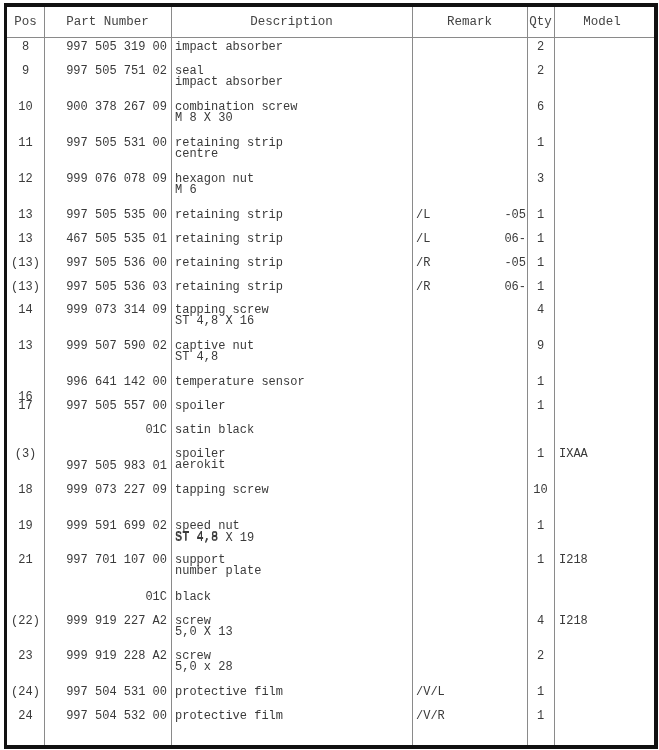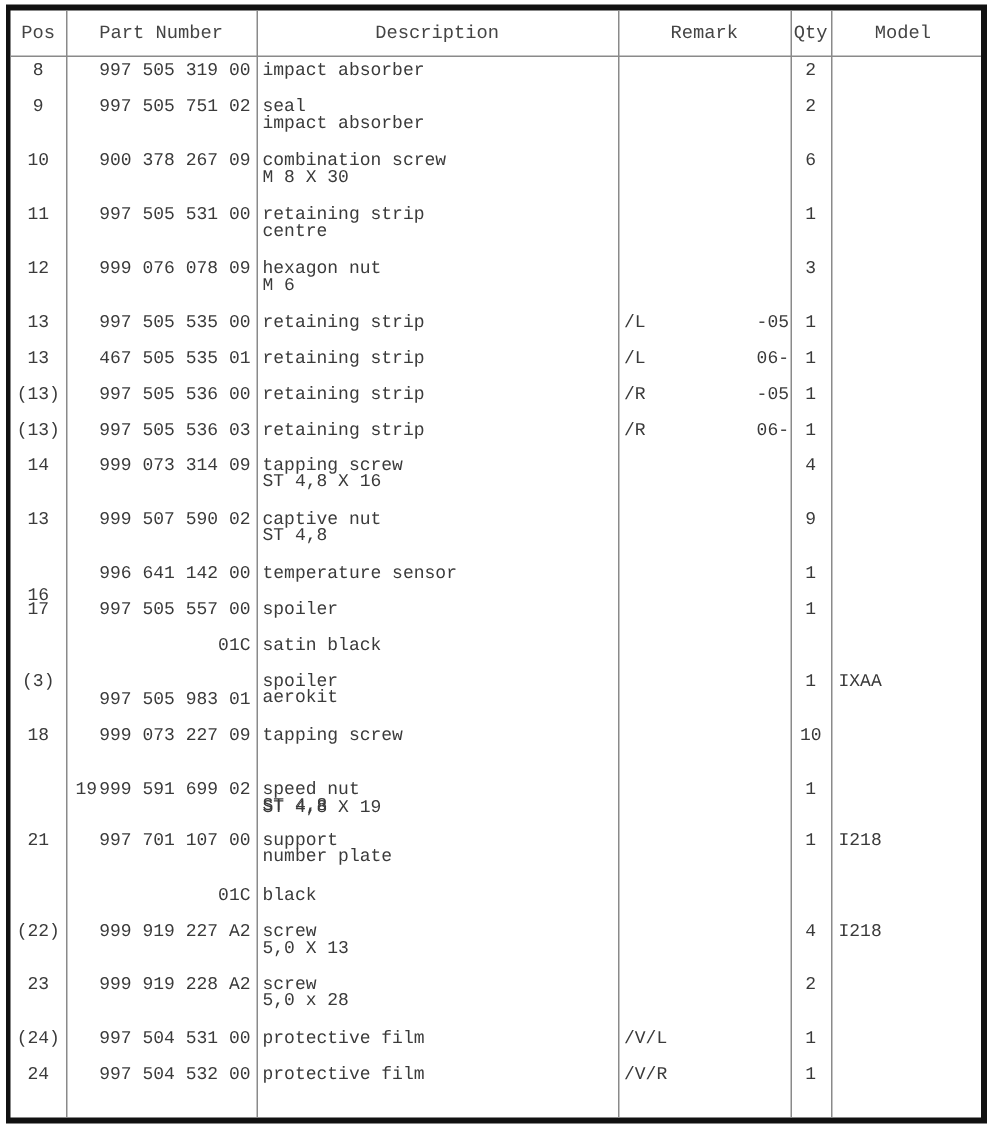--- a/index.html
+++ b/index.html
@@ -189,21 +189,21 @@
         <div class="cell pos" style="top: 477px;">18</div>
         <div class="cell pn" style="top: 477px;">999 073 227 09</div>
         <div class="cell desc" style="top: 477px;">tapping screw</div>
         <div class="cell desc" style="top: 488px; margin-top: 37px;">ST 4,8 X 19</div>
         <div class="cell rem1" style="top: 477px;"></div>
         <div class="cell rem2" style="top: 477px;"></div>
         <div class="cell qty" style="top: 477px;">10</div>
         <div class="cell model" style="top: 477px;"></div>
       </div>
       <div>
-        <div class="cell pos" style="top: 513px; margin-left: 32px;">19</div>
+        <div class="cell pos" style="top: 513px;">19</div>
         <div class="cell pn" style="top: 513px;">999 591 699 02</div>
         <div class="cell desc" style="top: 513px;">speed nut</div>
         <div class="cell desc" style="top: 524px;">ST 4,8</div>
         <div class="cell rem1" style="top: 513px;"></div>
         <div class="cell rem2" style="top: 513px;"></div>
         <div class="cell qty" style="top: 513px;">1</div>
         <div class="cell model" style="top: 513px;"></div>
       </div>
       <div>
         <div class="cell pos" style="top: 547px;">21</div>

